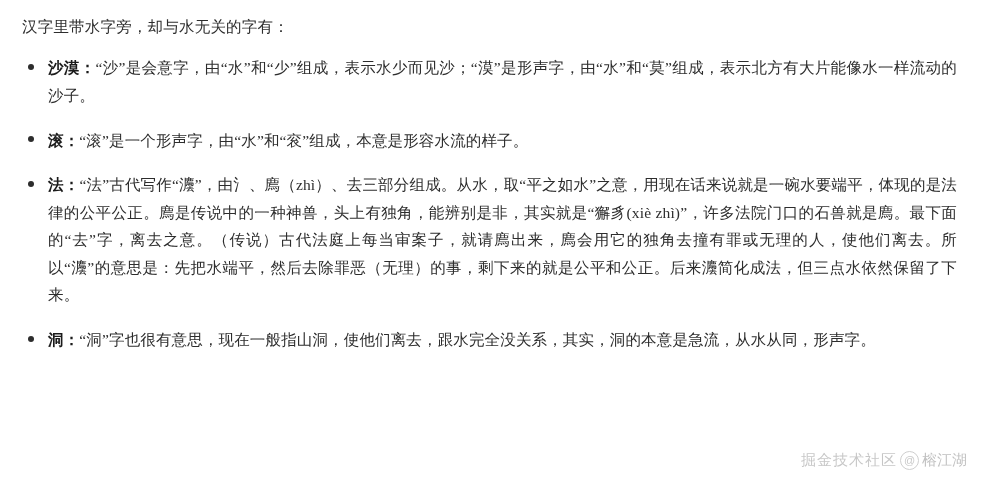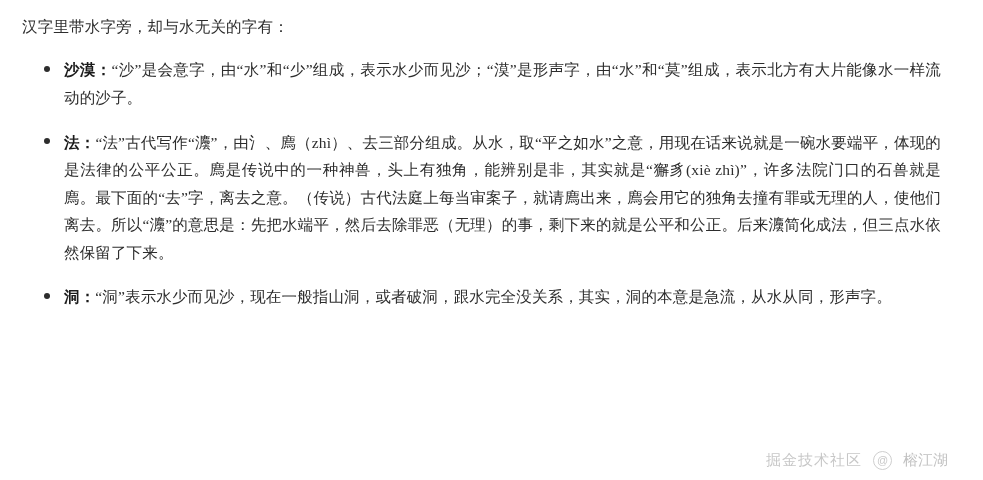--- a/index.html
+++ b/index.html
@@ -24,21 +24,21 @@
   }
   .intro {
     font-size: 15.5px;
     line-height: 1.7;
     color: #2d2d2d;
     margin: 0 0 14px 0;
     letter-spacing: 0.2px;
   }
   ul.list {
     list-style: none;
-    margin: 16px;
+    margin: 0;
     padding: 0;
   }
   ul.list > li {
     position: relative;
     padding-left: 26px;
     margin-bottom: 17px;
     font-size: 15.5px;
     line-height: 1.78;
     color: #2d2d2d;
     letter-spacing: 0.15px;
@@ -60,25 +60,25 @@
   }
   .colon {
     font-weight: bold;
     color: #1b1b1b;
   }
   .body-text {
     color: #2d2d2d;
   }
   .watermark {
     position: absolute;
-    right: 35px;
+    right: 16px;
     bottom: 10px;
     display: flex;
     align-items: center;
-    gap: 11px;
+    gap: 3px;
     opacity: 0.42;
     font-family: Liberation Sans, sans-serif;
     font-size: 15px;
     color: #6b6b6b;
     pointer-events: none;
     user-select: none;
   }
   .watermark .wm-logo {
     font-size: 15px;
     letter-spacing: 1px;
@@ -108,29 +108,33 @@
 
   <p class="intro">汉字里带水字旁，却与水无关的字有：</p>
 
   <ul class="list">
 
     <li>
       <span class="bullet"></span>
       <span class="term">沙漠</span><span class="colon">：</span><span class="body-text">“沙”是会意字，由“水”和“少”组成，表示水少而见沙；“漠”是形声字，由“水”和“莫”组成，表示北方有大片能像水一样流动的沙子。</span>
     </li>
 
+    <li>
+      <span class="bullet"></span>
+      <span class="term">滚</span><span class="colon">：</span><span class="body-text">“滚”是一个形声字，由“水”和“衮”组成，本意是形容水流的样子。</span>
+    </li>
 
     <li>
       <span class="bullet"></span>
       <span class="term">法</span><span class="colon">：</span><span class="body-text">“法”古代写作“灋”，由氵、廌（zhì）、去三部分组成。从水，取“平之如水”之意，用现在话来说就是一碗水要端平，体现的是法律的公平公正。廌是传说中的一种神兽，头上有独角，能辨别是非，其实就是“獬豸(xiè zhì)”，许多法院门口的石兽就是廌。最下面的“去”字，离去之意。（传说）古代法庭上每当审案子，就请廌出来，廌会用它的独角去撞有罪或无理的人，使他们离去。所以“灋”的意思是：先把水端平，然后去除罪恶（无理）的事，剩下来的就是公平和公正。后来灋简化成法，但三点水依然保留了下来。</span>
     </li>
 
     <li>
       <span class="bullet"></span>
-      <span class="term">洞</span><span class="colon">：</span><span class="body-text">“洞”表示水少而见沙，现在一般指山洞，或者破洞，跟水完全没关系，其实，洞的本意是急流，从水从同，形声字。</span>
+      <span class="term">洞</span><span class="colon">：</span><span class="body-text">“洞”字也很有意思，现在一般指山洞，使他们离去，跟水完全没关系，其实，洞的本意是急流，从水从同，形声字。</span>
     </li>
 
 
   </ul>
 
   <div class="watermark">
     <span class="wm-logo">掘金技术社区</span>
     <span class="wm-at">@</span>
     <span class="wm-user">榕江湖</span>
   </div>

